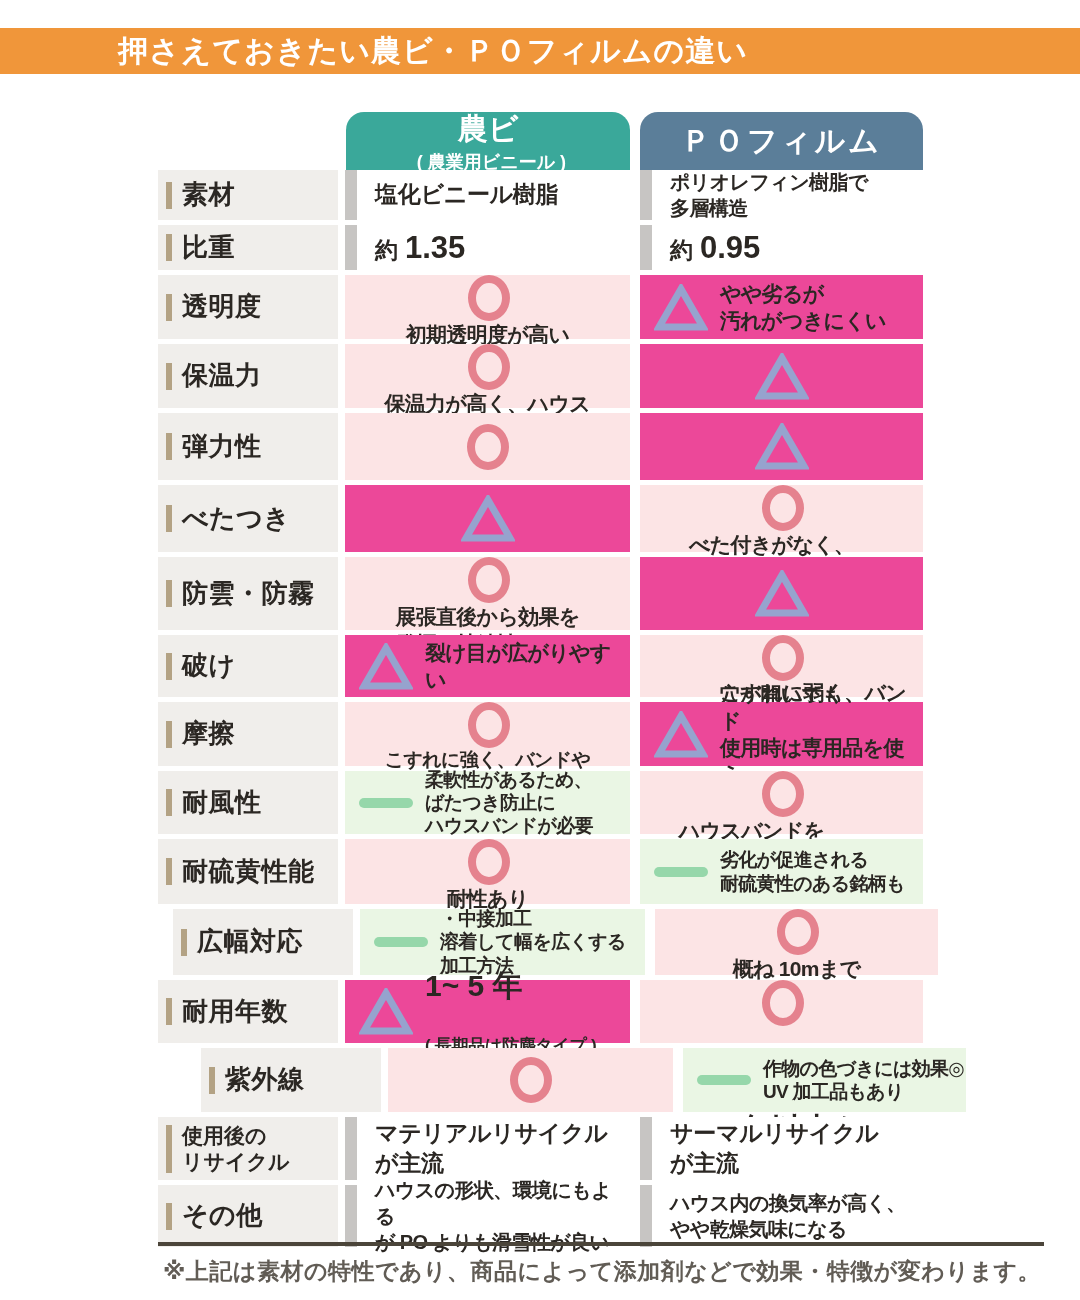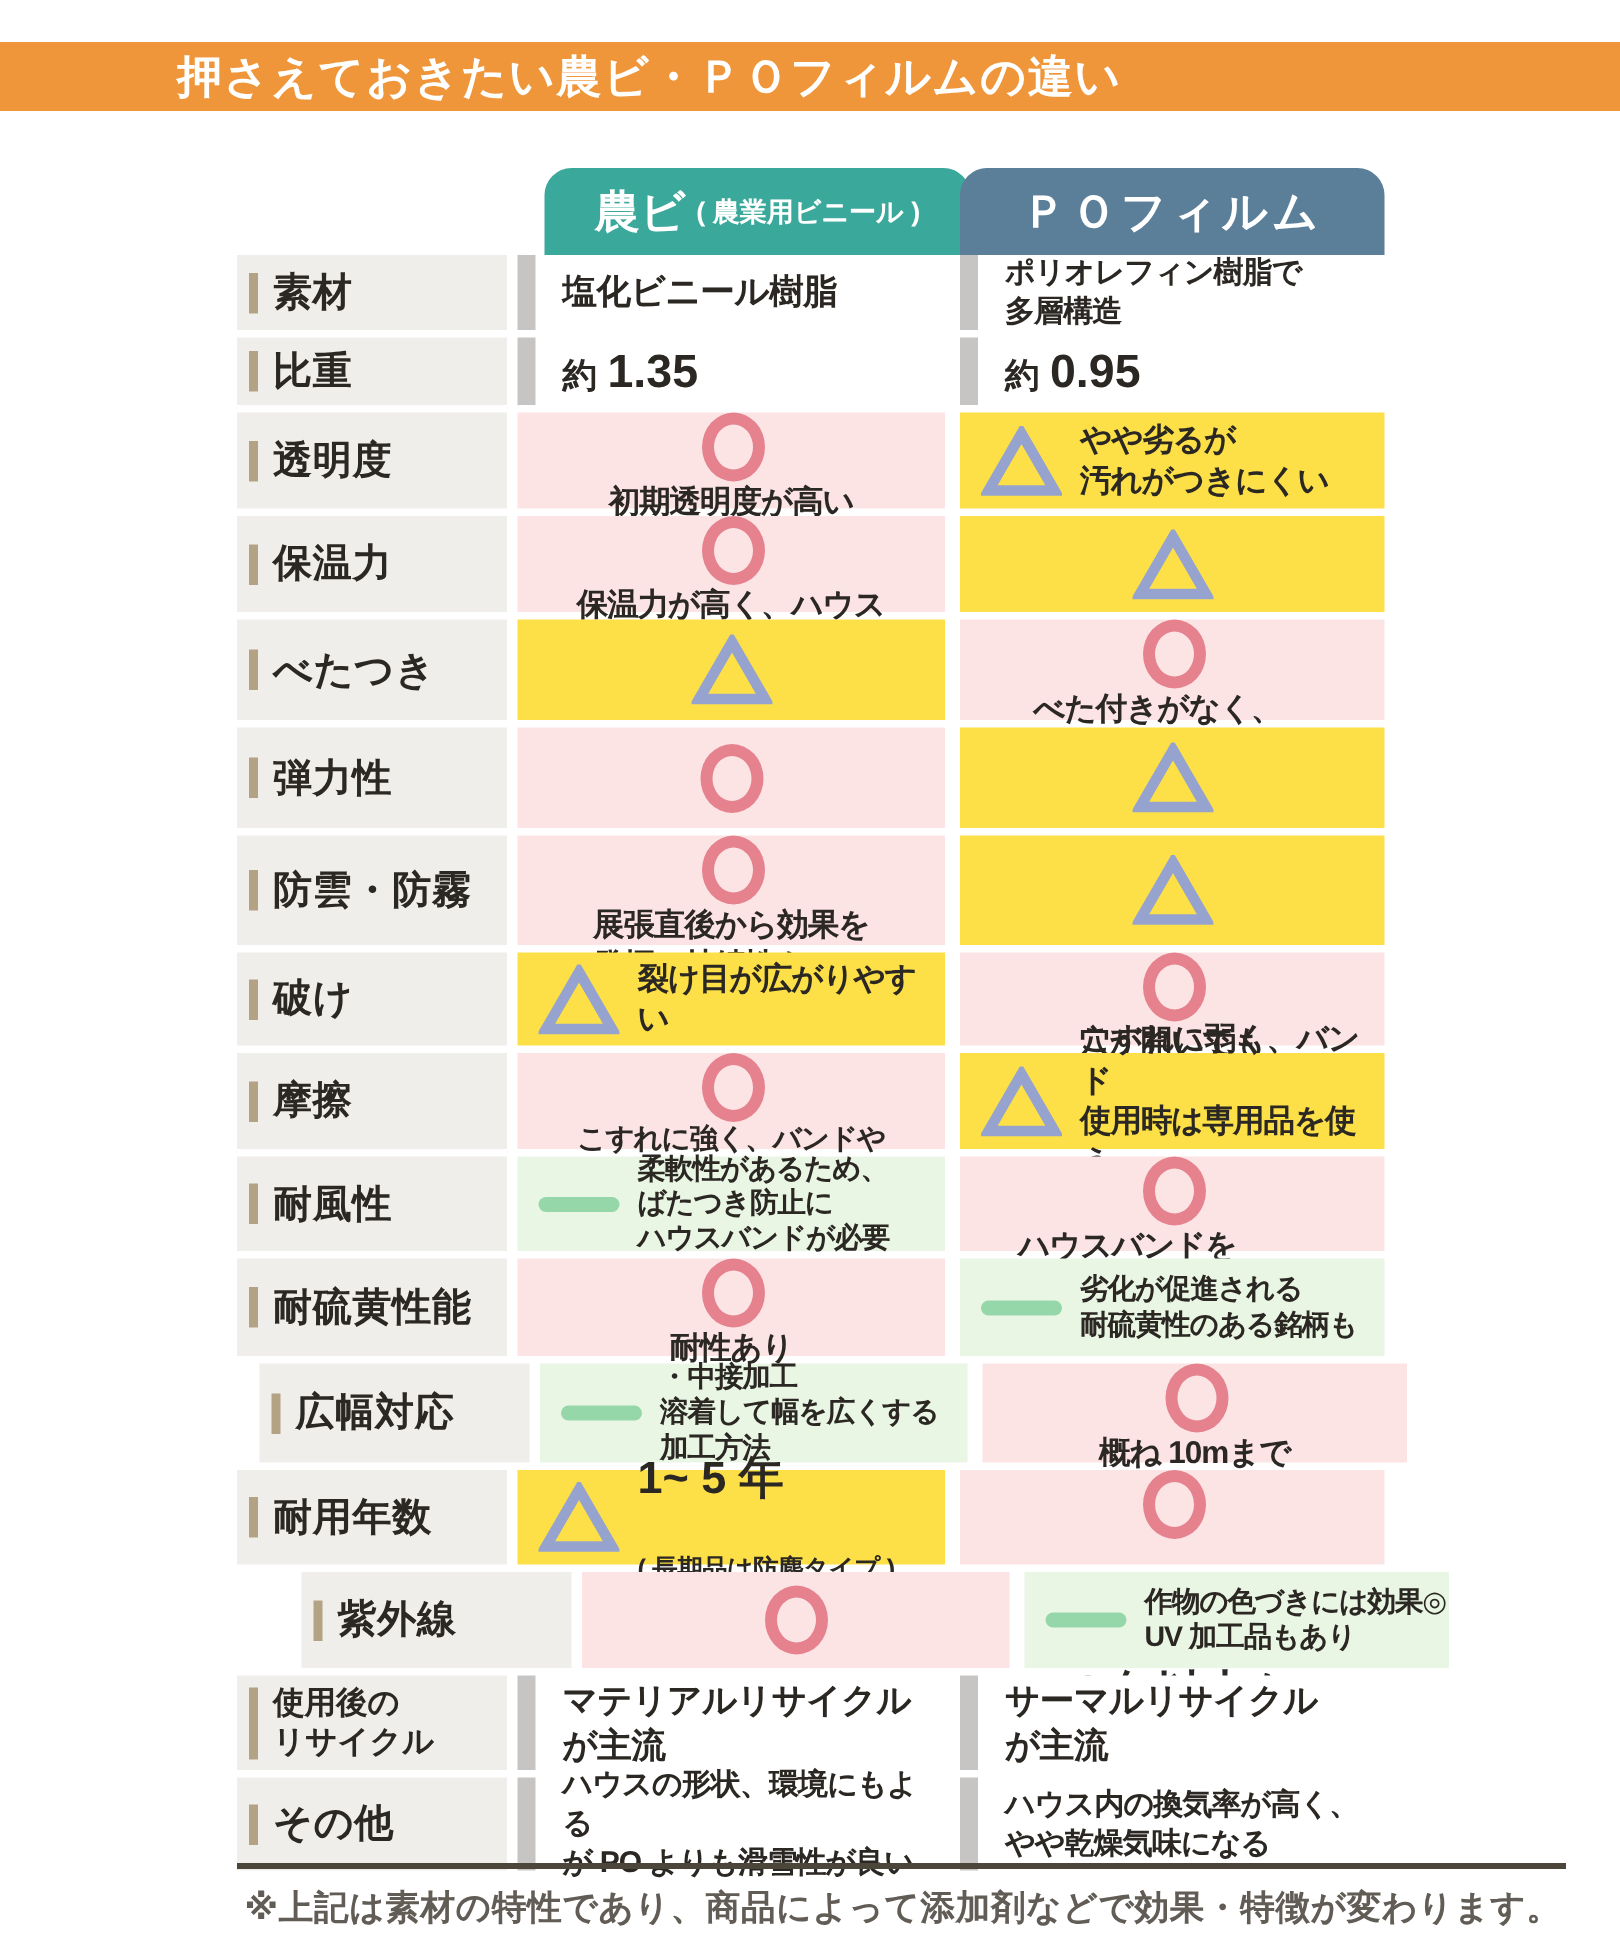--- a/index.html
+++ b/index.html
@@ -7,21 +7,21 @@
     width:1080px;height:1300px;background:#ffffff;position:relative;overflow:hidden;
     font-family:"Liberation Sans","DejaVu Sans",sans-serif;color:#2b2723;
   }
   
   .titlebar{position:absolute;top:28px;left:0;width:1080px;height:46px;background:#F0963A;
     display:flex;align-items:center;}
   .title{margin-left:118px;font-size:30px;font-weight:700;color:#ffffff;letter-spacing:1px;}
   
   .pill{position:absolute;top:112px;height:58px;border-radius:18px 18px 0 0;
     display:flex;align-items:center;justify-content:center;color:#fff;}
-  .pill-nobi{left:363px;width:284px;background:#3AA89A;}
+  .pill-nobi{left:346px;width:284px;background:#3AA89A;flex-direction:column;}
   .pill-po{left:640px;width:283px;background:#5B7E99;}
   .pill-big{font-size:30px;font-weight:700;}
   .pill-sub{font-size:18px;font-weight:700;margin-left:7px;}
   .pill-po .pill-big{letter-spacing:3px;}
   
   .table{position:absolute;top:170px;left:158px;}
   .row{display:flex;margin-bottom:5px;}
   .lcell{width:180px;background:#F0EEEB;display:flex;align-items:center;margin-right:7px;flex:none;}
   .lbar{width:6px;height:27px;background:#B3A284;margin-left:8px;flex:none;}
   .lcell.two .lbar{height:48px;}
@@ -31,21 +31,21 @@
   .c1{width:285px;margin-right:10px;flex:none;}
   .c2{width:283px;flex:none;}
   .white{background:#ffffff;}
   .gbar{width:12px;align-self:stretch;background:#C7C5C3;flex:none;}
   .wtext{margin-left:18px;font-size:23px;font-weight:600;line-height:1.3;white-space:pre-line;letter-spacing:-.3px;}
   .small2 .wtext{font-size:20px;letter-spacing:-.6px;}
   .wval{margin-left:18px;display:flex;align-items:baseline;}
   .wprefix{font-size:23px;font-weight:600;}
   .wnum{font-size:31px;font-weight:600;margin-left:7px;}
   .pink{background:#FCE4E5;flex-direction:column;}
-  .blue{background:#fde047;}
+  .blue{background:#ec4899;}
   .green{background:#EAF6E4;}
   .sym{width:58px;margin-left:12px;margin-right:10px;display:flex;justify-content:center;align-items:center;flex:none;}
   .center{justify-content:center;}
   .center .sym{margin:0;width:auto;}
   .ctext{font-size:21px;font-weight:700;line-height:1.3;white-space:pre-line;letter-spacing:-.7px;}
   .t3 .ctext{font-size:19px;line-height:1.22;}
   .circle{width:26px;height:30px;border:8px solid #E5828E;border-radius:50%;display:block;}
   .tri{display:block;}
   .dash{width:54px;height:10px;border-radius:5px;background:#96D7AA;display:block;}
   .big-line{display:block;font-size:30px;font-weight:700;letter-spacing:0;}
@@ -149,54 +149,54 @@
           <svg class="tri" width="54" height="47" viewBox="0 0 54 47">
             <path d="M27 5 L49 43 L5 43 Z" fill="none" stroke="#96A3CE" stroke-width="7"></path>
           </svg>
         </span>
     </div>
   </div>
 
   <div class="row" style="height:67px;">
     <div class="lcell">
       <span class="lbar"></span>
+      <span class="ltext">弾力性</span>
+    </div>
+    <div class="cell c1 pink center">
+      <span class="sym">
+          <span class="circle"></span>
+        </span>
+    </div>
+    <div class="cell c2 blue center">
+      <span class="sym">
+          <svg class="tri" width="54" height="47" viewBox="0 0 54 47">
+            <path d="M27 5 L49 43 L5 43 Z" fill="none" stroke="#96A3CE" stroke-width="7"></path>
+          </svg>
+        </span>
+    </div>
+  </div>
+
+  <div class="row" style="height:67px;">
+    <div class="lcell">
+      <span class="lbar"></span>
       <span class="ltext">べたつき</span>
     </div>
     <div class="cell c1 blue center">
       <span class="sym">
           <svg class="tri" width="54" height="47" viewBox="0 0 54 47">
             <path d="M27 5 L49 43 L5 43 Z" fill="none" stroke="#96A3CE" stroke-width="7"></path>
           </svg>
         </span>
     </div>
     <div class="cell c2 pink">
       <span class="sym">
           <span class="circle"></span>
         </span>
       <span class="ctext">べた付きがなく、
 作業性に優れている</span>
-    </div>
-  </div>
-
-  <div class="row" style="height:67px;">
-    <div class="lcell">
-      <span class="lbar"></span>
-      <span class="ltext">弾力性</span>
-    </div>
-    <div class="cell c1 pink center">
-      <span class="sym">
-          <span class="circle"></span>
-        </span>
-    </div>
-    <div class="cell c2 blue center">
-      <span class="sym">
-          <svg class="tri" width="54" height="47" viewBox="0 0 54 47">
-            <path d="M27 5 L49 43 L5 43 Z" fill="none" stroke="#96A3CE" stroke-width="7"></path>
-          </svg>
-        </span>
     </div>
   </div>
 
   <div class="row" style="height:73px;">
     <div class="lcell">
       <span class="lbar"></span>
       <span class="ltext">防雲・防霧</span>
     </div>
     <div class="cell c1 pink">
       <span class="sym">

